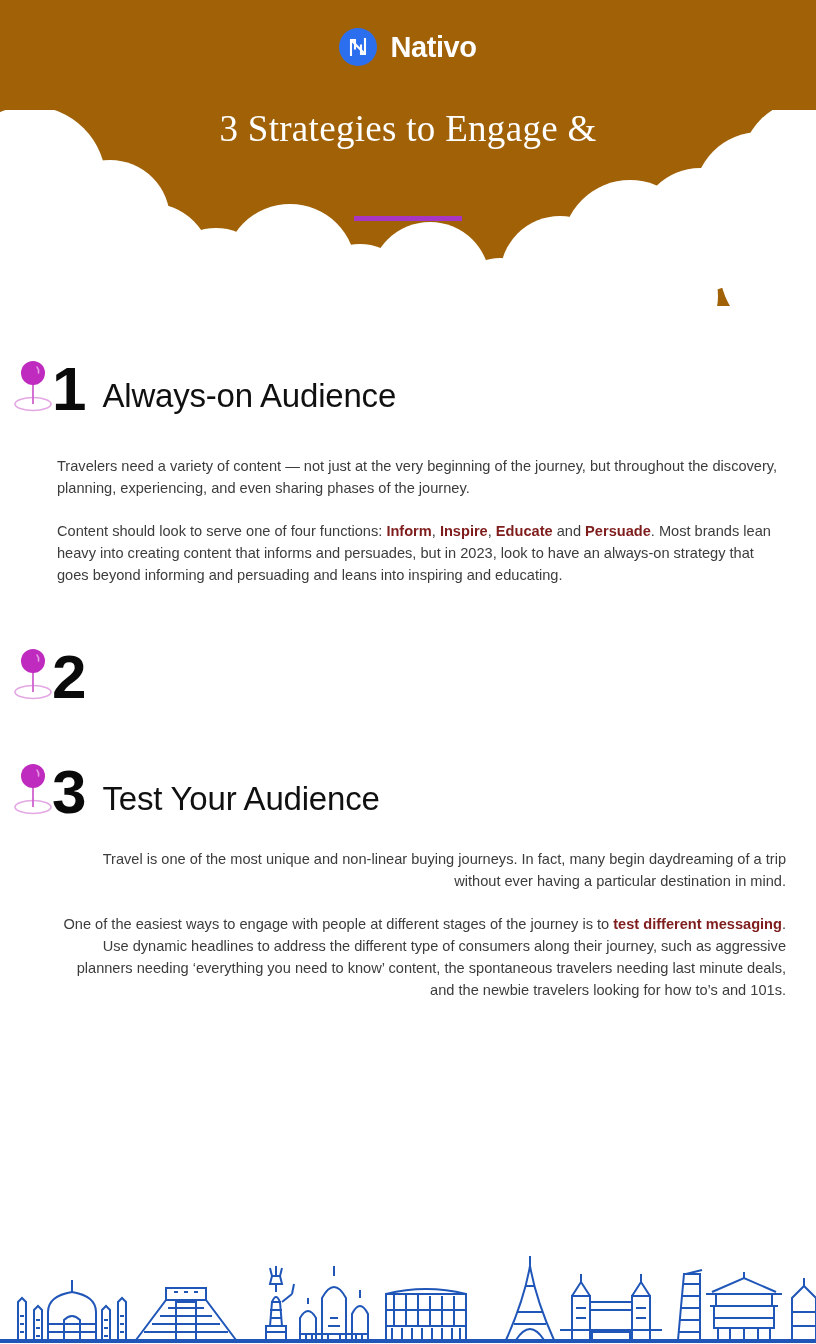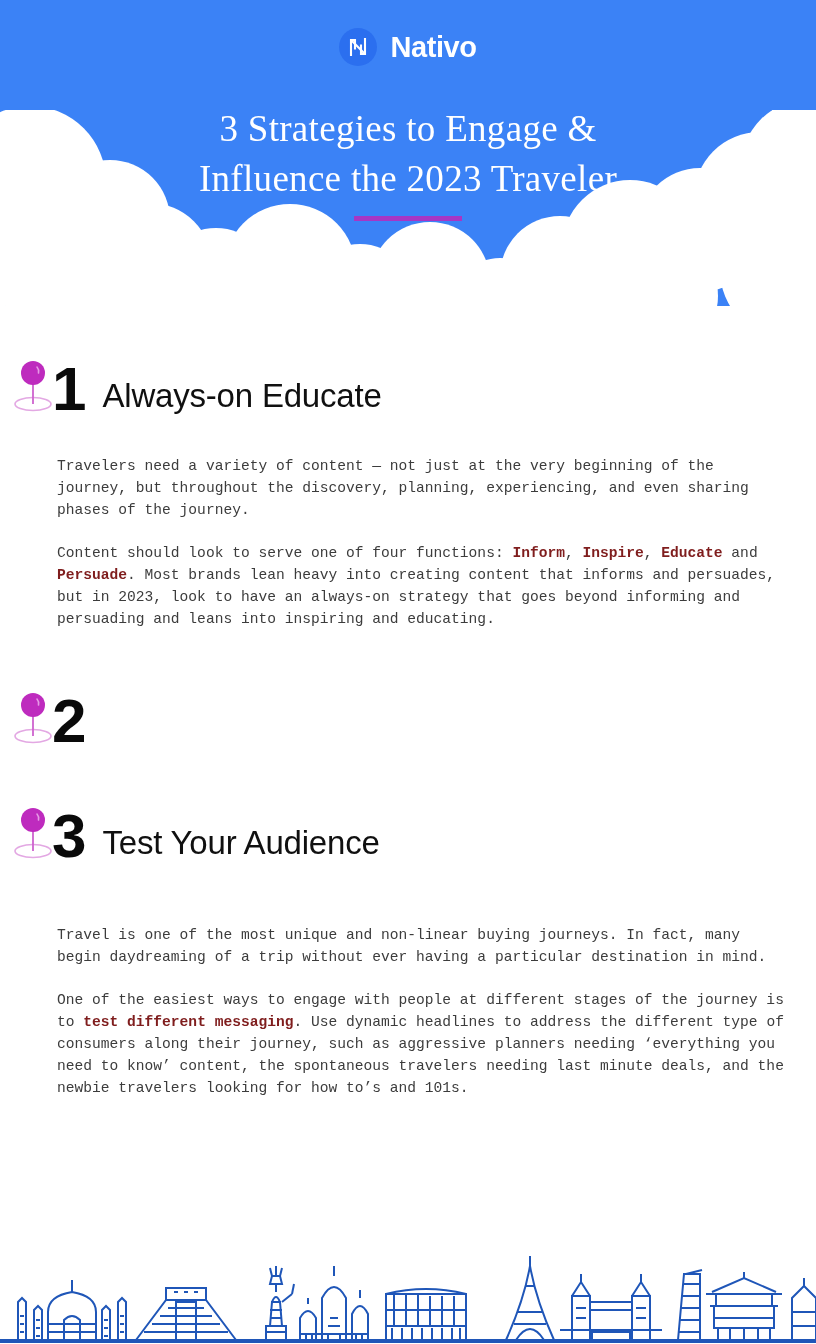--- a/index.html
+++ b/index.html
@@ -14,21 +14,21 @@
     font-family: "Liberation Sans", sans-serif;
     position: relative;
     overflow: hidden;
   }
 
   
   .hero {
     position: relative;
     width: 816px;
     height: 340px;
-    background: #3b82f6;
+    background: #a16207;
     overflow: hidden;
   }
 
   .logo-row {
     position: absolute;
     top: 28px;
     left: 0;
     width: 100%;
     display: flex;
     align-items: center;
@@ -128,37 +128,36 @@
   .sec-body {
     padding-left: 57px;
     padding-right: 30px;
   }
 
   .sec-body p {
     font-size: 14.6px;
     line-height: 22px;
     color: #3c3c3c;
     margin-bottom: 21px;
-    font-family: Liberation Mono, monospace;
   }
 
   .sec-body p:last-child { margin-bottom: 0; }
 
   .lnk {
     color: #7f1d1d;
     font-weight: bold;
   }
 
   
   .s1 { margin-top: 18px; }
   .s1 .sec-body { margin-top: 40px; }
   .s2 { margin-top: 60px; }
   .s2 .sec-body { margin-top: 42px; }
   .s3 { margin-top: 58px; }
-  .s3 .sec-body { margin-top: 62px; }
+  .s3 .sec-body { margin-top: 30px; text-align: right; }
 
   
   .skyline {
     position: absolute;
     left: 0;
     bottom: 0;
     width: 816px;
     height: 104px;
   }
 </style>
@@ -172,21 +171,20 @@
       <circle cx="19" cy="19" r="19" fill="#2B6FEF"></circle>
       <path d="M12 27 L12 12 L16 12 L16 20.5 M26 11 L26 26 L22 26 L22 17.5" fill="none" stroke="#ffffff" stroke-width="2.1" stroke-linecap="square"></path>
       <path d="M12 12 L26 26" fill="none" stroke="#ffffff" stroke-width="2.1"></path>
       <path d="M14.2 13.6 L14.2 24 M23.8 14 L23.8 24.4" fill="none" stroke="#2B6FEF" stroke-width="0"></path>
     </svg>
     <div class="logo-word">Nativo</div>
   </div>
 
   <div class="hero-title">
     <div>3 Strategies to Engage &amp;</div>
-    <div>Influence the 2023 Traveler</div>
   </div>
 
   <div class="hero-rule"></div>
 
   <svg class="clouds" viewBox="0 0 816 230" preserveAspectRatio="none">
     <g fill="#ffffff">
 
       <circle cx="30" cy="72" r="76"></circle>
       <circle cx="110" cy="110" r="60"></circle>
       <circle cx="-20" cy="120" r="80"></circle>
@@ -219,21 +217,21 @@
 
   <div class="section s1">
     <div class="sec-head">
       <svg class="pin-icon" viewBox="0 0 42 56">
         <ellipse cx="21" cy="46" rx="18" ry="6.5" fill="none" stroke="#E3A8E3" stroke-width="1.6"></ellipse>
         <line x1="21" y1="22" x2="21" y2="46" stroke="#CE62CE" stroke-width="1.8"></line>
         <circle cx="21" cy="15" r="12" fill="#BE2BBE"></circle>
         <path d="M25 9 a7 7 0 0 1 1.5 6" fill="none" stroke="#E59BE5" stroke-width="1.6" stroke-linecap="round"></path>
       </svg>
       <div class="sec-num">1</div>
-      <div class="sec-title">Always-on Educate</div>
+      <div class="sec-title">Always-on Audience</div>
     </div>
     <div class="sec-body">
       <p>Travelers need a variety of content — not just at the very beginning of the journey, but throughout the discovery, planning, experiencing, and even sharing phases of the journey.</p>
       <p>Content should look to serve one of four functions: <span class="lnk">Inform</span>, <span class="lnk">Inspire</span>, <span class="lnk">Educate</span> and <span class="lnk">Persuade</span>. Most brands lean heavy into creating content that informs and persuades, but in 2023, look to have an always-on strategy that goes beyond informing and persuading and leans into inspiring and educating.</p>
     </div>
   </div>
 
   <div class="section s2">
     <div class="sec-head">
       <svg class="pin-icon" viewBox="0 0 42 56">

